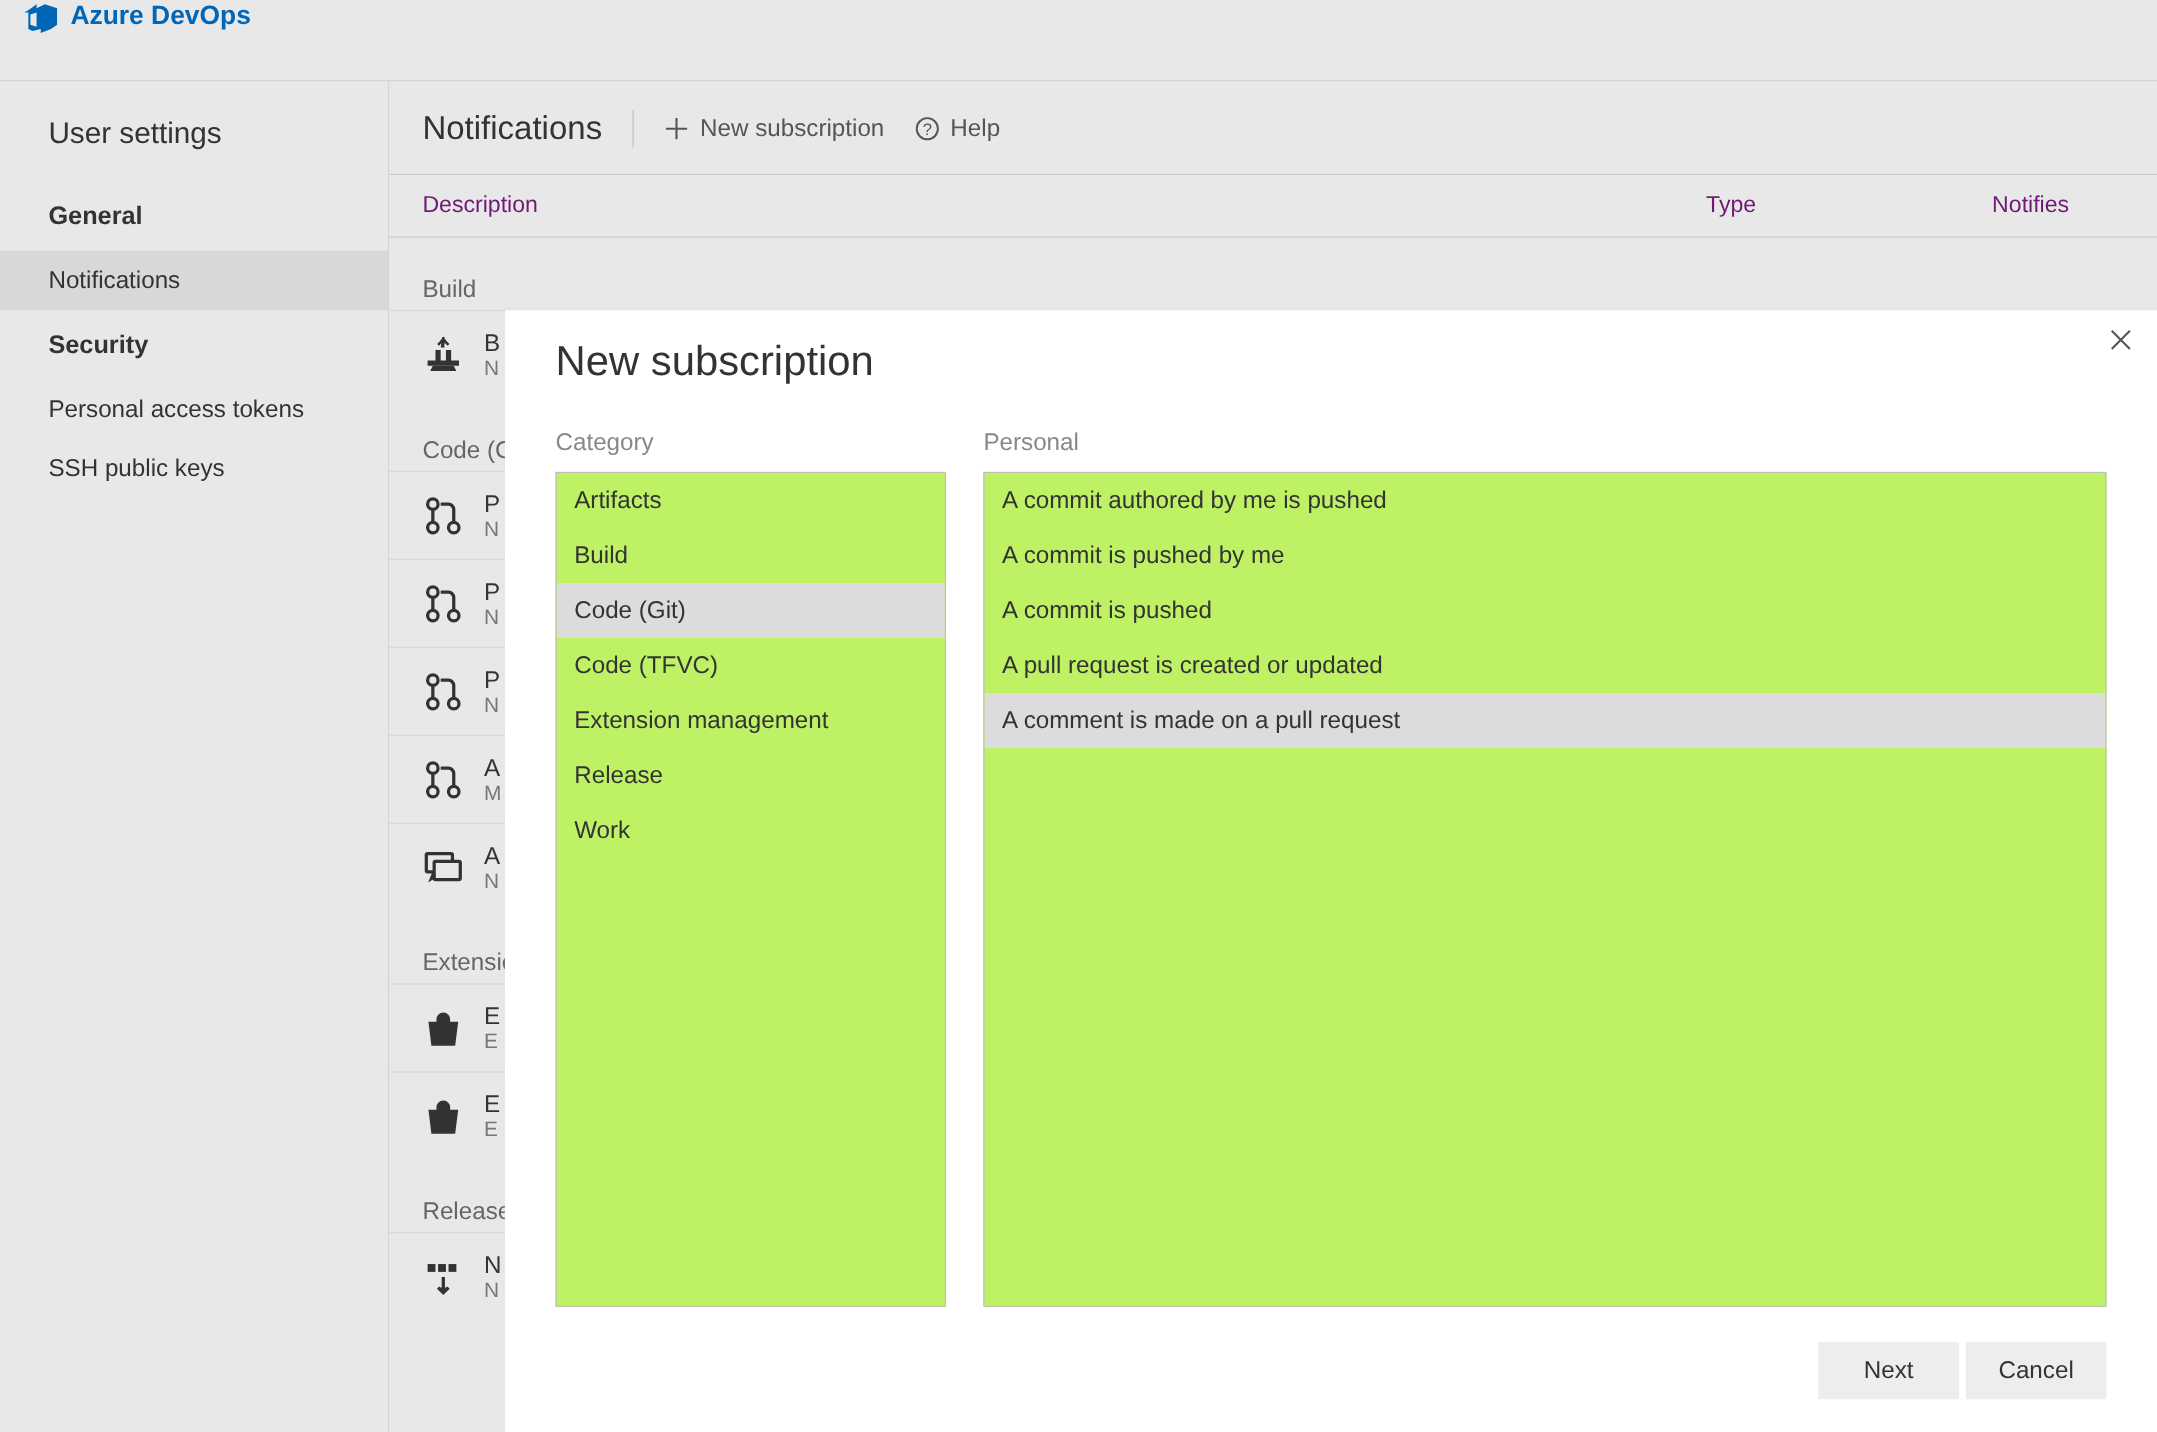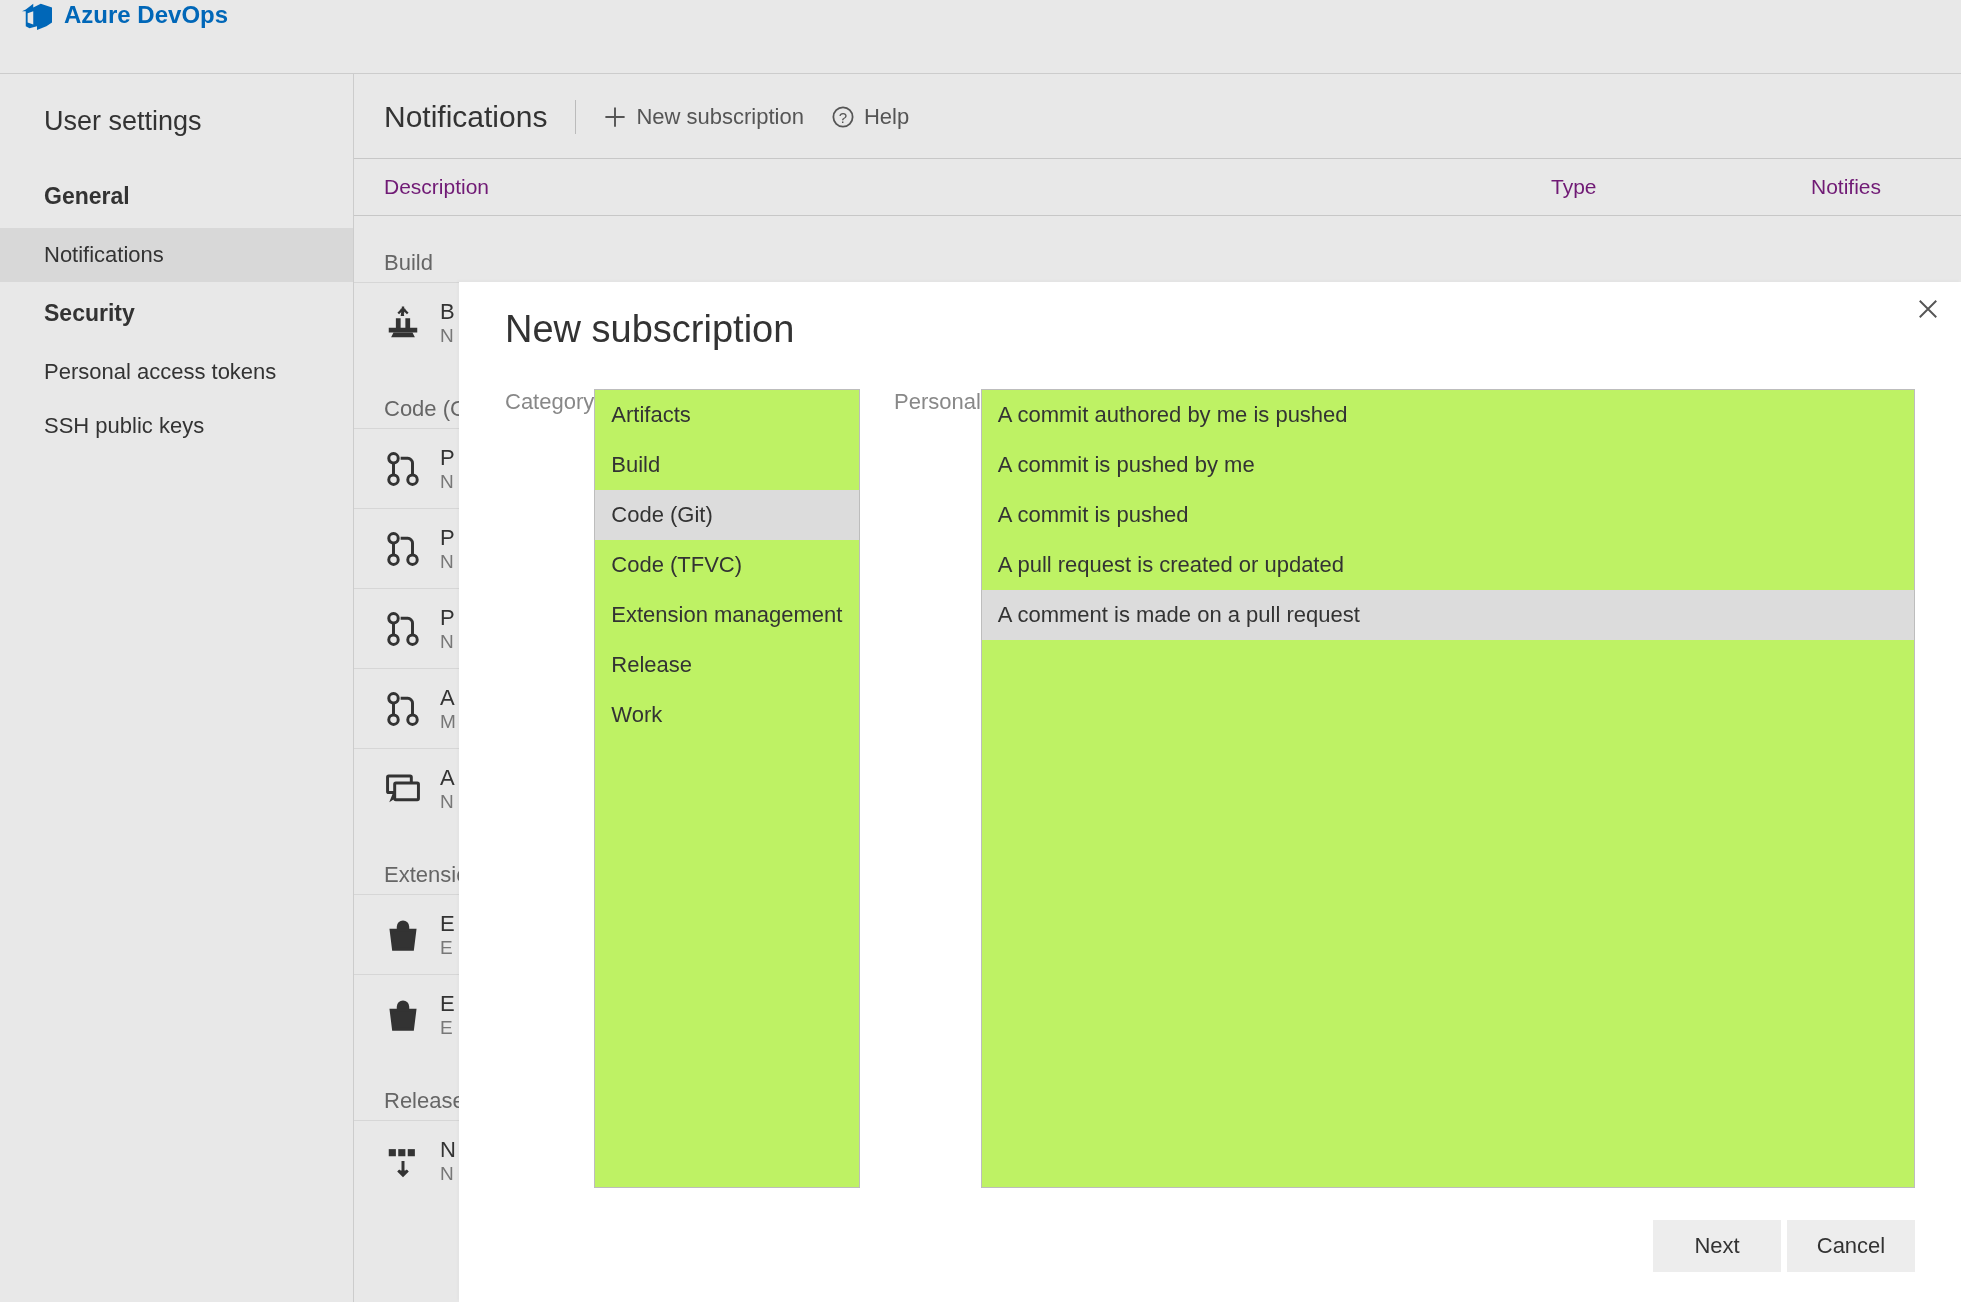--- a/index.html
+++ b/index.html
@@ -141,21 +141,21 @@
     font-weight: 300;
     color: #333;
     margin-bottom: 38px;
   }
   .modal-cols {
     display: flex;
     gap: 34px;
     flex: 1;
     min-height: 0;
   }
-  .col { display: flex; flex-direction: row; }
+  .col { display: flex; flex-direction: column; }
   .col-cat { width: 355px; }
   .col-tmpl { flex: 1; }
   .col-label {
     font-size: 22px;
     color: #888;
     margin-bottom: 14px;
   }
   .listbox {
     border: 1px solid #bdbdbd;
     flex: 1;

